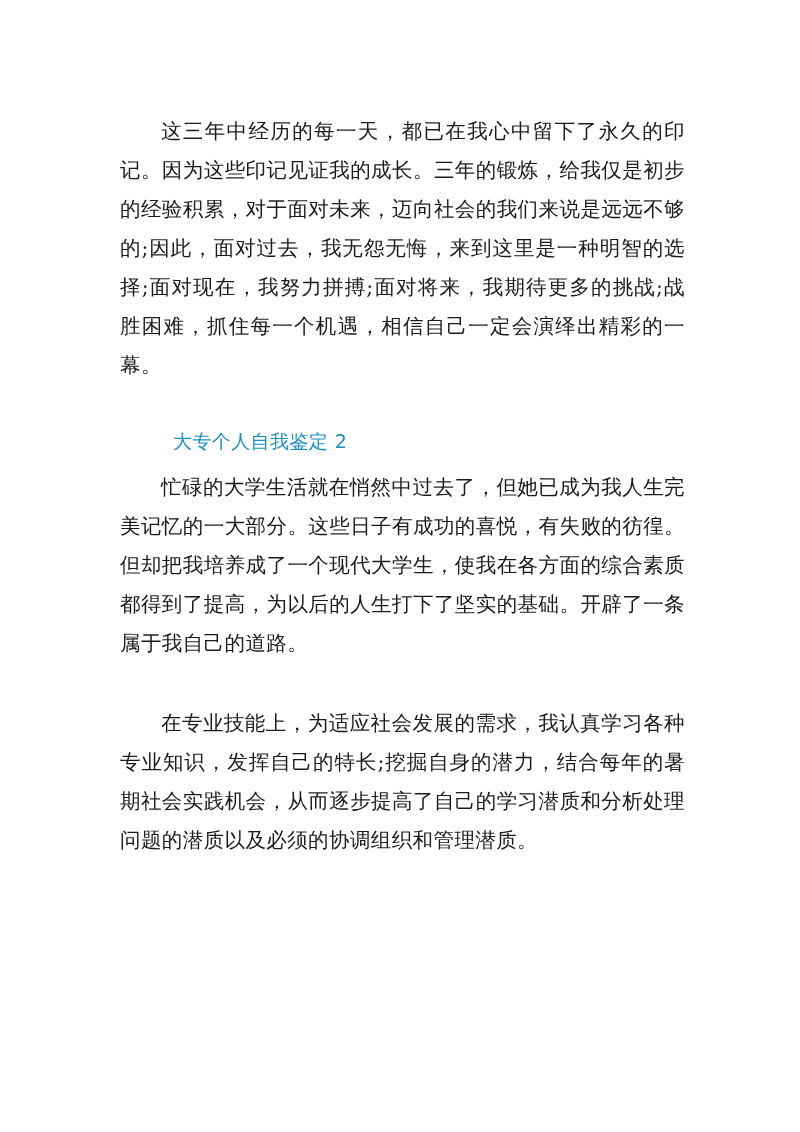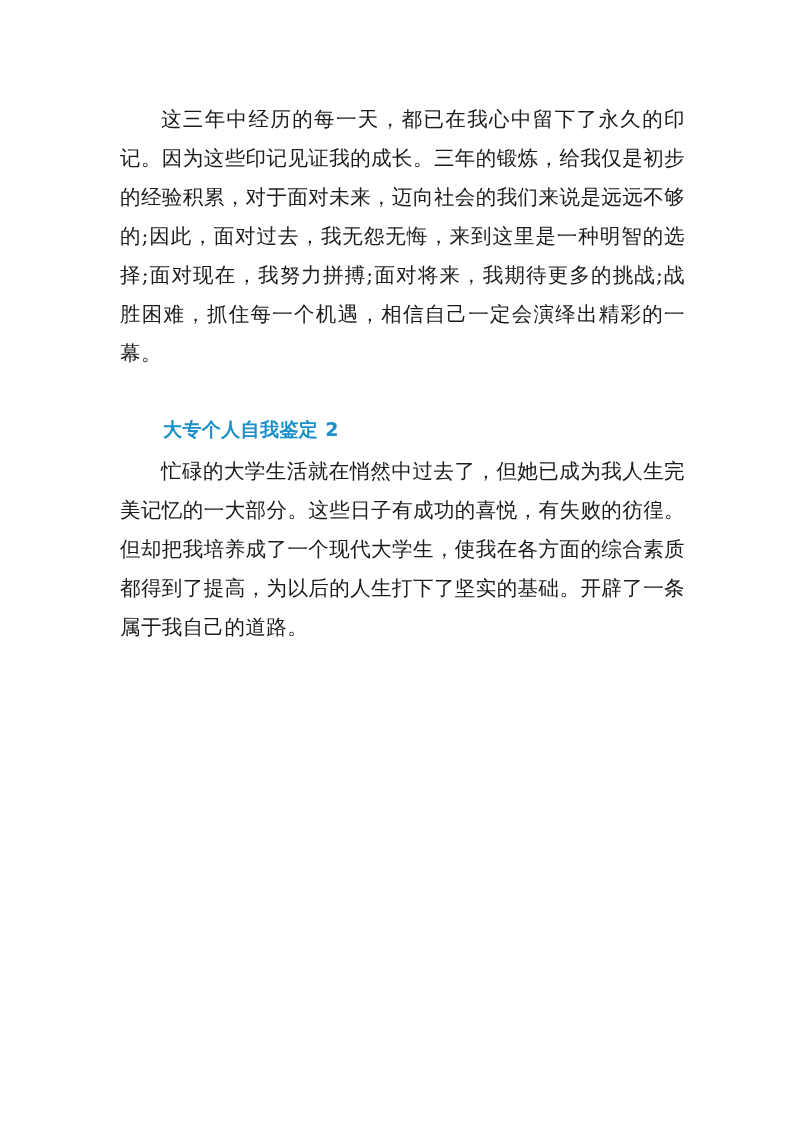--- a/index.html
+++ b/index.html
@@ -1,45 +1,46 @@
 <!DOCTYPE html>
 <html><head>
   <meta charset="utf-8">
   <style>
     html, body { margin: 0; padding: 0; background: #ffffff; }
     body { width: 800px; height: 1132px; position: relative; overflow: hidden; }
     .page {
       position: absolute;
       left: 120px;
-      top: 100px;
+      top: 112px;
       width: 565px;
       font-family: "DejaVu Serif", "Liberation Serif", serif;
       font-size: 20.5px;
       color: #1a1a1a;
       letter-spacing: 0.4px;
     }
     .para {
       margin: 0;
       line-height: 39px;
       text-indent: 41px;
       text-align: justify;
     }
     .para + .para, .para + .heading, .heading + .para { margin-top: 41px; }
     .heading {
-      margin: 2px;
+      margin: 12px;
       margin-top: 41px;
       line-height: 30px;
       padding-left: 41px;
       font-family: "DejaVu Sans", "Liberation Sans", sans-serif;
-      font-weight: bold;
+      font-weight: normal;
       font-size: 19px;
       color: #1a8fc8;
     }
     .heading + .para { margin-top: 8px; }
   </style>
 </head>
 <body>
 
 <div class="page">
   <p class="para">这三年中经历的每一天，都已在我心中留下了永久的印记。因为这些印记见证我的成长。三年的锻炼，给我仅是初步的经验积累，对于面对未来，迈向社会的我们来说是远远不够的;因此，面对过去，我无怨无悔，来到这里是一种明智的选择;面对现在，我努力拼搏;面对将来，我期待更多的挑战;战胜困难，抓住每一个机遇，相信自己一定会演绎出精彩的一幕。</p>
   <h2 class="heading">大专个人自我鉴定 2</h2>
   <p class="para">忙碌的大学生活就在悄然中过去了，但她已成为我人生完美记忆的一大部分。这些日子有成功的喜悦，有失败的彷徨。但却把我培养成了一个现代大学生，使我在各方面的综合素质都得到了提高，为以后的人生打下了坚实的基础。开辟了一条属于我自己的道路。</p>
+  <p class="para">在专业技能上，为适应社会发展的需求，我认真学习各种专业知识，发挥自己的特长;挖掘自身的潜力，结合每年的暑期社会实践机会，从而逐步提高了自己的学习潜质和分析处理问题的潜质以及必须的协调组织和管理潜质。</p>
 </div>
 
 </body></html>

